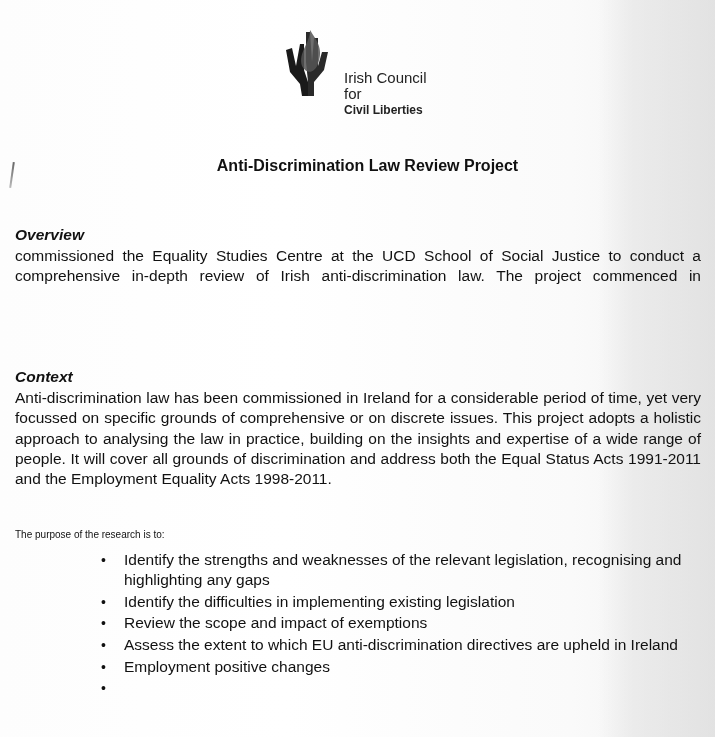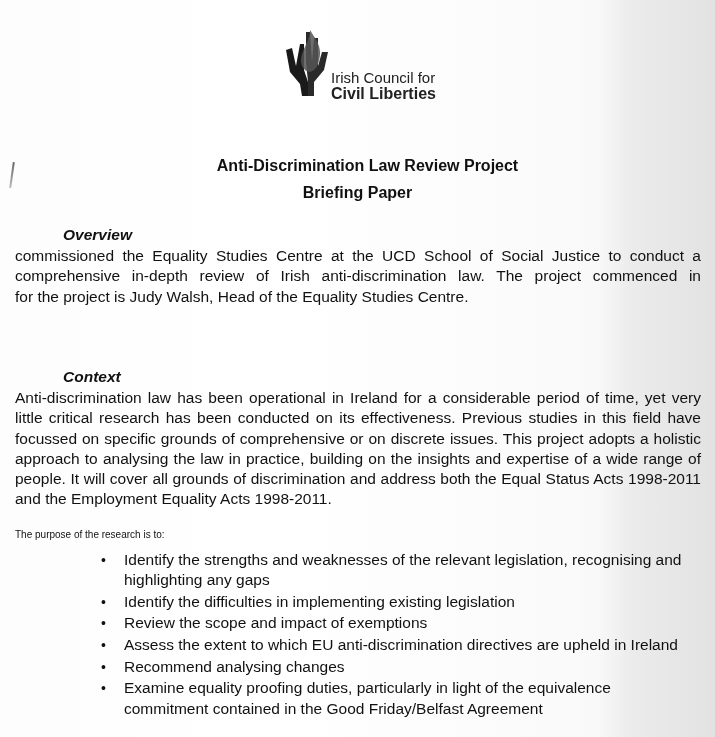--- a/index.html
+++ b/index.html
@@ -17,33 +17,33 @@
     
     .bleed {
       position: absolute; left: 598px; top: 0; width: 117px; height: 737px;
       background: linear-gradient(90deg, rgba(235,235,235,0) 0%, rgba(228,228,228,0.6) 30%, rgba(220,220,220,0.7) 100%);
     }
     .logo {
       position: absolute; left: 284px; top: 22px; width: 160px; height: 80px;
     }
     .logo svg { position: absolute; left: 0; top: 0; }
     .logo-text {
-      position: absolute; left: 47px; top: 48px;
+      position: absolute; left: 60px; top: 48px;
       font-size: 15px; line-height: 16px; color: #222;
     }
     .logo-text .l1 { font-weight: normal; }
-    .logo-text .l2 { font-weight: bold; font-size: 16px; }
+    .logo-text .l2 { font-weight: bold; font-size: 12px; }
     .title {
       position: absolute; left: 0; width: 715px; text-align: center;
       font-weight: bold; font-size: 16px; color: #111;
     }
     .t1 { top: 157px; padding-left: 10px; }
     .t2 { top: 184px; }
     .section-head {
-      position: absolute; left: 15px; font-weight: bold; font-style: italic; font-size: 15.5px; margin-left: 48px;
+      position: absolute; left: 15px; font-weight: bold; font-style: italic; font-size: 15.5px;
     }
     .para {
       position: absolute; left: 15px; width: 686px;
       font-size: 15.5px; line-height: 20.3px; text-align: justify;
       color: #111;
     }
     .para .ln { display: block; white-space: nowrap; }
     .para .ln.j { text-align-last: justify; white-space: normal; }
     .purpose {
       position: absolute; left: 15px; top: 529px; font-size: 10px;
@@ -75,41 +75,38 @@
       <path d="M24 60 L24 74 L30 74 L30 60 L40 48 L44 30 L38 30 L34 44 L34 16 L30 16 L28 40 L26 10 L22 10 L22 40 Z" fill="#2a2a2a"></path>
       <path d="M18 44 C14 30 26 22 26 8 C32 18 40 26 34 42 C30 52 22 52 18 44 Z" fill="#555" opacity="0.85"></path>
     </svg>
     <div class="logo-text">
       <div class="l1">Irish Council for</div>
       <div class="l2">Civil Liberties</div>
     </div>
   </div>
 
   <div class="title t1">Anti-Discrimination Law Review Project</div>
-  <div class="title t2">Briefing Paper</div>
 
   <div class="section-head" style="top:226px">Overview</div>
   <div class="para" style="top:246px">
     <span class="ln j">commissioned the Equality Studies Centre at the UCD School of Social Justice to conduct a</span>
     <span class="ln j">comprehensive in-depth review of Irish anti-discrimination law. The project commenced in</span>
-    <span class="ln">for the project is Judy Walsh, Head of the Equality Studies Centre.</span>
   </div>
 
   <div class="section-head" style="top:368px">Context</div>
   <div class="para" style="top:388px">
-    <span class="ln j"> Anti-discrimination law has been operational in Ireland for a considerable period of time, yet very</span>
-    <span class="ln j">little critical research has been conducted on its effectiveness. Previous studies in this field have</span>
+    <span class="ln j"> Anti-discrimination law has been commissioned in Ireland for a considerable period of time, yet very</span>
     <span class="ln j">focussed on specific grounds of comprehensive or on discrete issues. This project adopts a holistic</span>
     <span class="ln j">approach to analysing the law in practice, building on the insights and expertise of a wide range of</span>
-    <span class="ln j">people. It will cover all grounds of discrimination and address both the Equal Status Acts 1998-2011</span>
+    <span class="ln j">people. It will cover all grounds of discrimination and address both the Equal Status Acts 1991-2011</span>
     <span class="ln">and the Employment Equality Acts 1998-2011.</span>
   </div>
 
   <div class="purpose">The purpose of the research is to:</div>
   <ul class="blist">
     <li><span class="dot">•</span><span>Identify the strengths and weaknesses of the relevant legislation, recognising and highlighting any gaps</span></li>
     <li><span class="dot">•</span><span>Identify the difficulties in implementing existing legislation</span></li>
     <li><span class="dot">•</span><span>Review the scope and impact of exemptions</span></li>
     <li><span class="dot">•</span><span>Assess the extent to which EU anti-discrimination directives are upheld in Ireland</span></li>
-    <li><span class="dot">•</span><span>Recommend analysing changes</span></li>
-    <li><span class="dot">•</span><span>Examine equality proofing duties, particularly in light of the equivalence commitment contained in the Good Friday/Belfast Agreement</span></li>
+    <li><span class="dot">•</span><span>Employment positive changes</span></li>
+    <li><span class="dot">•</span></li>
   </ul>
 </div>
 
 </body></html>

